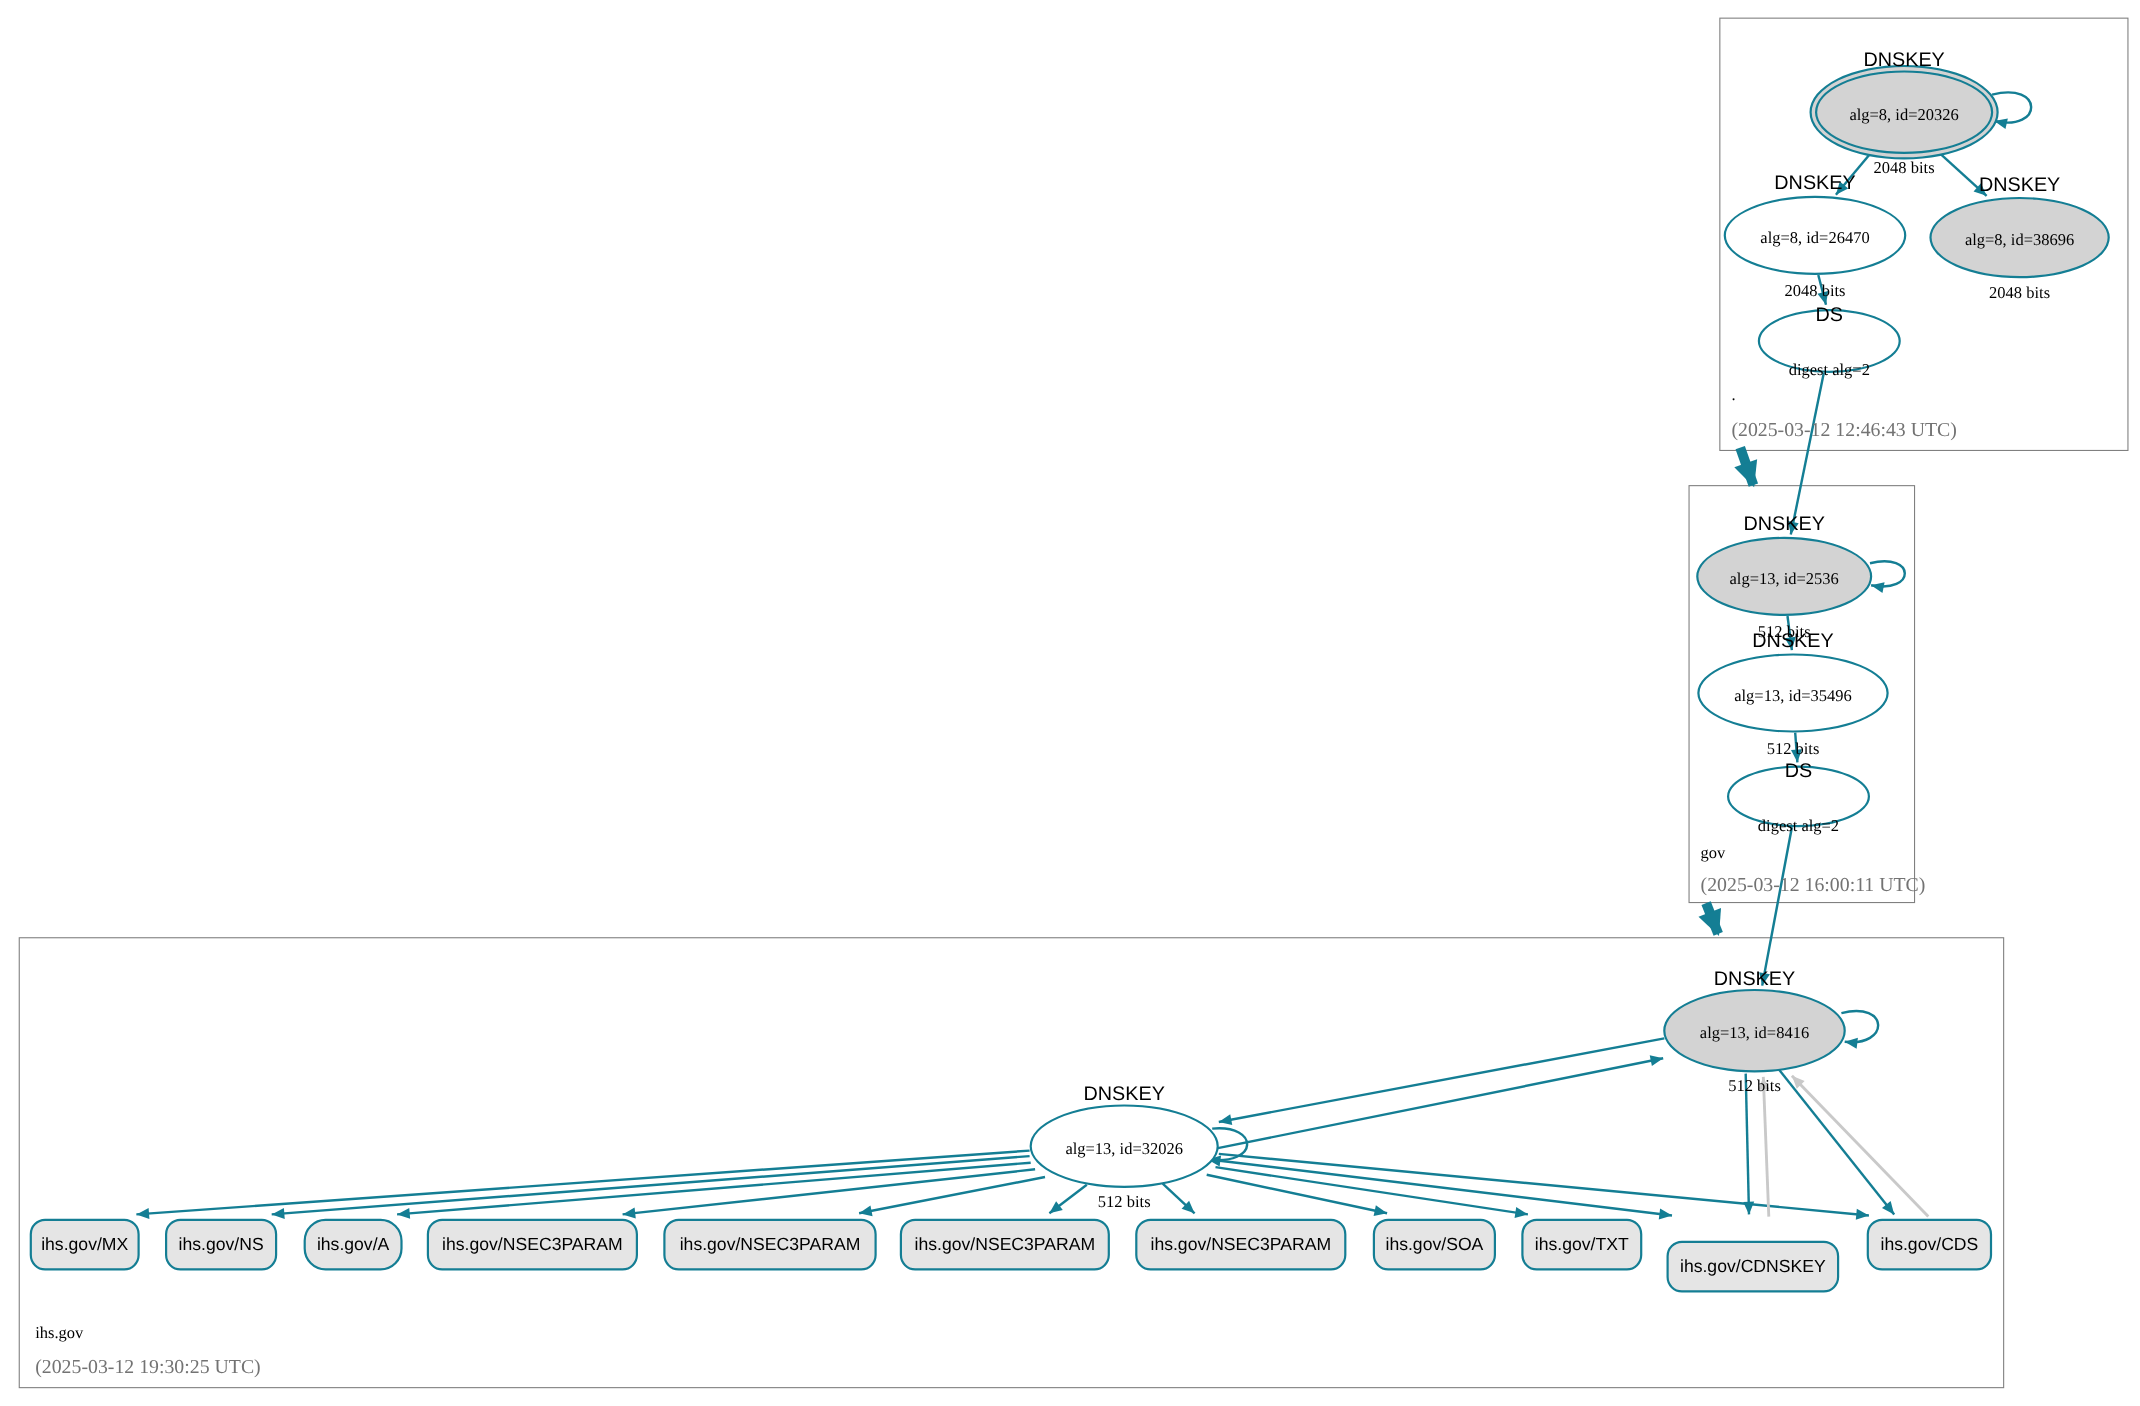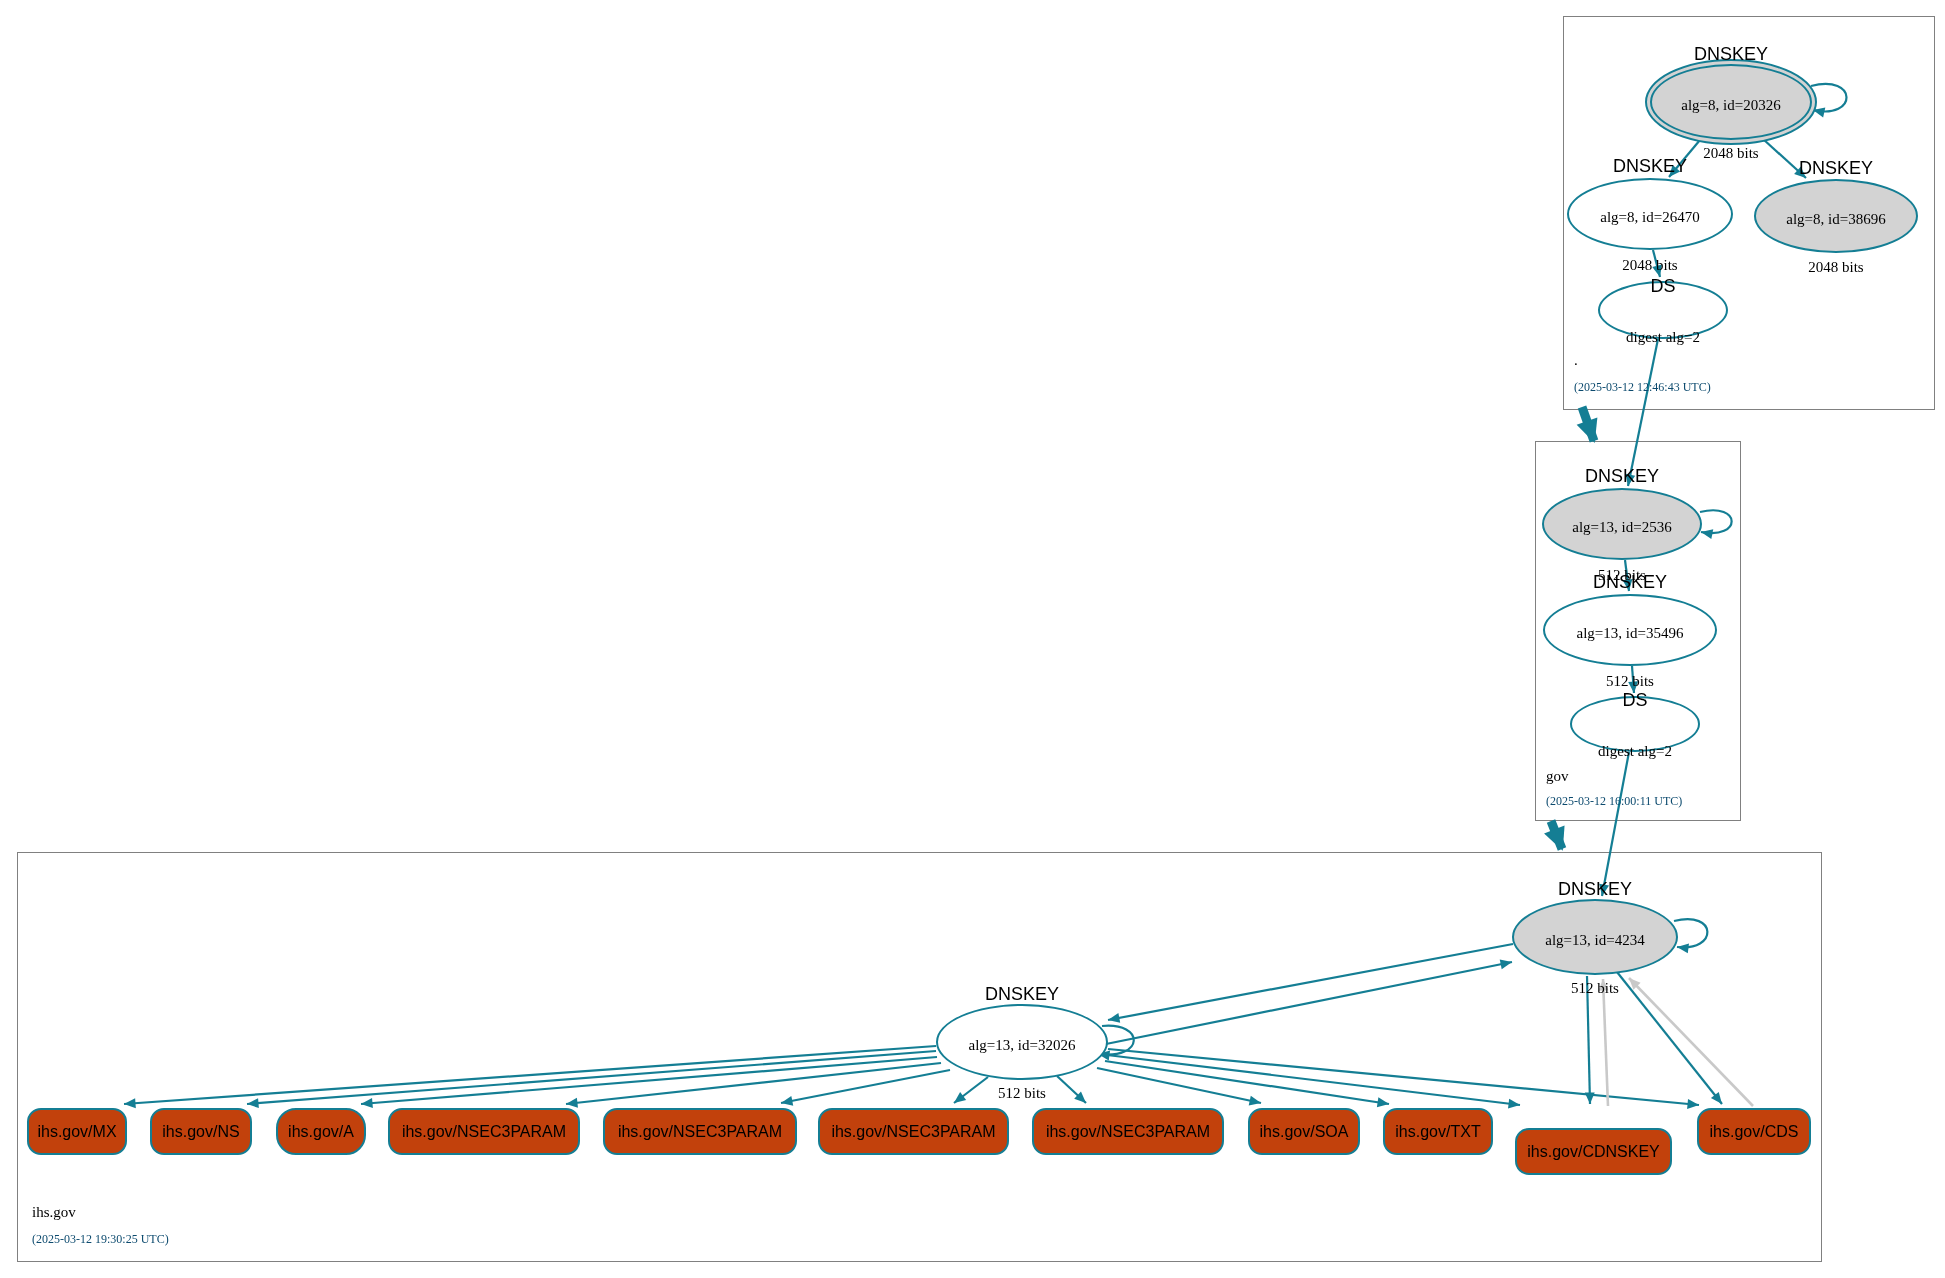--- a/index.html
+++ b/index.html
@@ -15,25 +15,25 @@
   .edges{position:absolute;left:0;top:0;z-index:1;}
   .node{position:absolute;z-index:2;border:2.3px solid var(--teal);border-radius:50%;
         background:#fff;display:flex;flex-direction:column;align-items:center;justify-content:center;
         text-align:center;box-sizing:border-box;}
   .node.gray{background:var(--grayfill);}
   .node.double::before{content:"";position:absolute;inset:3px;border:2.3px solid var(--teal);
         border-radius:50%;pointer-events:none;}
   .nt{font-family:"Liberation Sans",sans-serif;font-size:18px;line-height:21px;color:#000;}
   .ns{font-family:"Liberation Serif",serif;font-size:15px;line-height:16px;color:#000;margin-top:32px;}
   .rrbox{position:absolute;z-index:2;top:1108px;height:47px;border:2.3px solid var(--teal);
-        border-radius:14px;background:#c2410c;display:flex;align-items:center;justify-content:center;
+        border-radius:14px;background:#e5e5e5;display:flex;align-items:center;justify-content:center;
         box-sizing:border-box;}
   .rrbox span{font-family:"Liberation Sans",sans-serif;font-size:16px;color:#000;white-space:nowrap;}
   .zname{position:absolute;z-index:2;font-family:"Liberation Serif",serif;font-size:15px;color:#000;}
-  .zts{position:absolute;z-index:2;font-family:"Liberation Serif",serif;font-size:12px;color:#0c4a6e;}
+  .zts{position:absolute;z-index:2;font-family:"Liberation Serif",serif;font-size:18px;color:#737373;}
 </style>
 </head>
 <body>
 
 <div class="stage">
 
   <div class="zone" style="left:1563px;top:16px;width:370px;height:392px;"></div>
   <div class="zone" style="left:1535px;top:441px;width:204px;height:378px;"></div>
   <div class="zone" style="left:17px;top:852px;width:1803px;height:408px;"></div>
 
@@ -126,21 +126,21 @@
   </div>
   <div class="node" style="left:1570px;top:696px;width:130px;height:56px;">
     <div class="nt">DS</div>
     <div class="ns">digest alg=2</div>
   </div>
   <div class="zname" style="left:1546px;top:768px;">gov</div>
   <div class="zts" style="left:1546px;top:794px;">(2025-03-12 16:00:11 UTC)</div>
 
   <div class="node gray" style="left:1512px;top:899px;width:166px;height:76px;">
     <div class="nt">DNSKEY</div>
-    <div class="ns">alg=13, id=4234</div>
+    <div class="ns">alg=13, id=8416</div>
     <div class="ns">512 bits</div>
   </div>
   <div class="node" style="left:936px;top:1004px;width:172px;height:76px;">
     <div class="nt">DNSKEY</div>
     <div class="ns">alg=13, id=32026</div>
     <div class="ns">512 bits</div>
   </div>
 
   <div class="rrbox" style="left:27px;width:100px;">
     <span>ihs.gov/MX</span>

